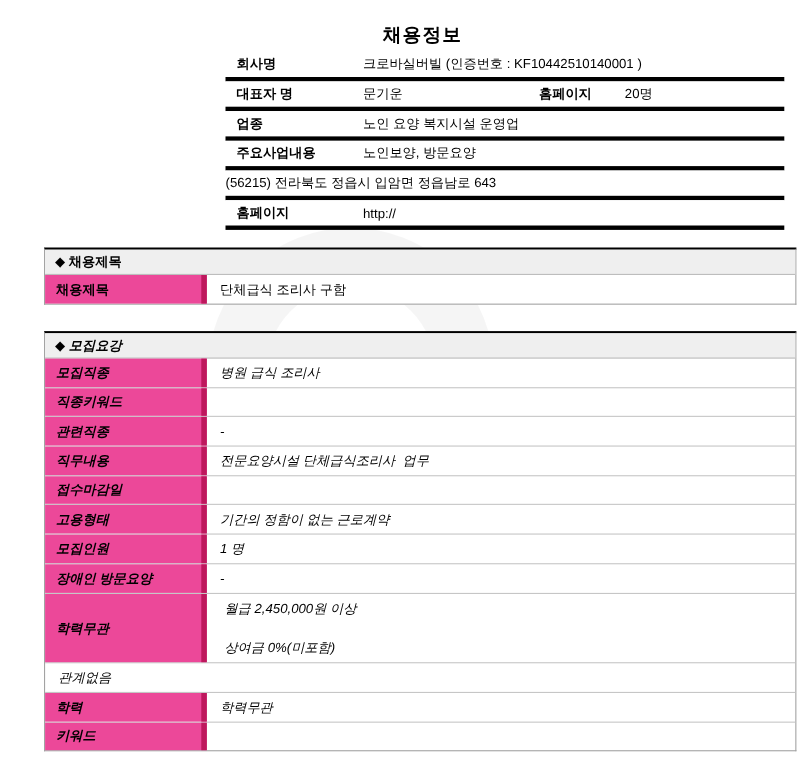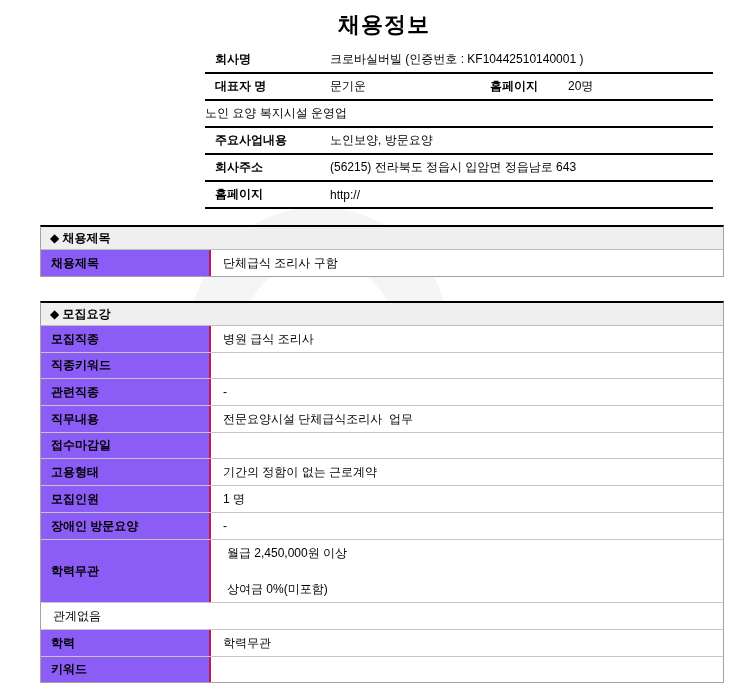--- a/index.html
+++ b/index.html
@@ -13,65 +13,65 @@
   .watermark {
     position: absolute; left: 189px; top: 207px;
     width: 260px; height: 260px;
     border: 53px solid rgba(0,0,0,0.04);
     border-radius: 50%;
     z-index: 0;
   }
   .content { position: relative; z-index: 1; }
 
   .page-title {
-    padding-top: 10px; padding-left: 33px;
+    padding-top: 20px; padding-left: 33px;
     height: 32px;
     text-align: center;
-    font-size: 22px; font-weight: bold;
+    font-size: 17px; font-weight: bold;
     letter-spacing: 1px;
   }
 
   
   .company { width: 508px; margin: 15px 0 0 205px; background: #fff; }
   .crow {
     display: flex; align-items: center;
     height: 27px;
-    border-bottom: 2px solid #000000;
+    border-bottom: 4px solid #000000;
     background: #fff;
   }
   .clbl { width: 125px; padding-left: 10px; font-weight: bold; flex: none; }
   .cval { flex: 1; display: flex; align-items: center; white-space: pre; }
   .cval-main { flex: none; }
   .cval-main.w { width: 160px; }
   .cval-xlbl { font-weight: bold; width: 78px; flex: none; }
 
   
   .sec {
     width: 684px; margin-left: 40px;
     border: 1px solid #a3a3a3;
     border-top: 2px solid #000;
     background: #fff;
   }
   .sec1 { margin-top: 16px; }
-  .sec2 { margin-top: 24px; }
+  .sec2 { margin-top: 24px; font-style: italic; }
   .sec-h {
     height: 23px; display: flex; align-items: center;
     padding-left: 9px; font-weight: bold;
     background: #efefef;
     border-bottom: 1px solid #bdbdbd;
   }
   .srow { display: flex; border-bottom: 1px solid #c6c6c6; }
   .srow:last-child { border-bottom: none; }
   .slbl {
-    width: 170px; flex: none;
-    background: #8b5cf6;
+    width: 147px; flex: none;
+    background: #ec4899;
     font-weight: bold;
     padding: 4px 0 4px 10px;
     display: flex; align-items: center;
-    border-right: 2px solid #be185d;
+    border-right: 5px solid #be185d;
     min-height: 25px;
   }
   .sval {
     flex: 1;
     padding: 4px 4px 4px 12px;
     display: flex; align-items: center;
     min-height: 25px;
     white-space: pre-wrap;
     line-height: 18px;
   }
@@ -94,28 +94,28 @@
     </div>
     <div class="crow">
       <span class="clbl">대표자 명</span>
       <span class="cval">
         <span class="cval-main w">문기운</span>
         <span class="cval-xlbl">홈페이지</span>
         <span class="cval-main">20명</span>
       </span>
     </div>
     <div class="crow">
+      <span class="clbl">업종</span>
       <span class="cval"><span class="cval-main">노인 요양 복지시설 운영업</span></span>
     </div>
     <div class="crow">
       <span class="clbl">주요사업내용</span>
       <span class="cval"><span class="cval-main">노인보양, 방문요양</span></span>
     </div>
     <div class="crow">
-      <span class="clbl">회사주소</span>
       <span class="cval"><span class="cval-main">(56215) 전라북도 정읍시 입암면 정읍남로 643</span></span>
     </div>
     <div class="crow">
       <span class="clbl">홈페이지</span>
       <span class="cval"><span class="cval-main">http://</span></span>
     </div>
   </div>
 
   <div class="sec sec1">
     <div class="sec-h">◆ 채용제목</div>

